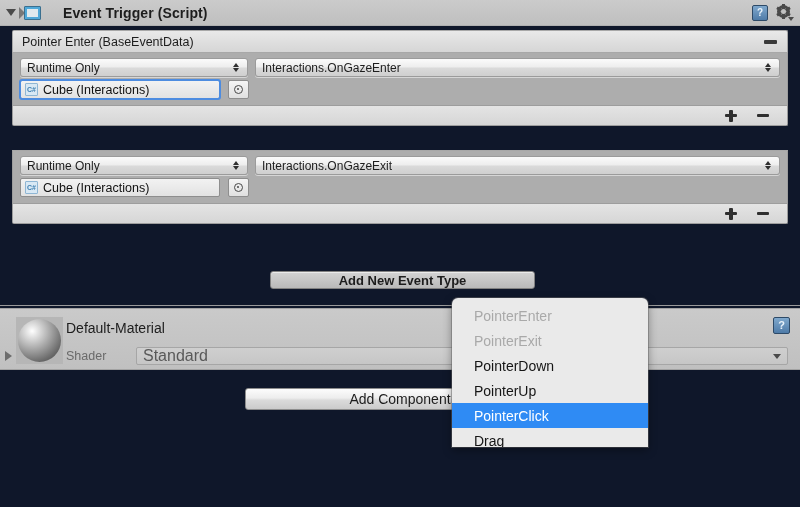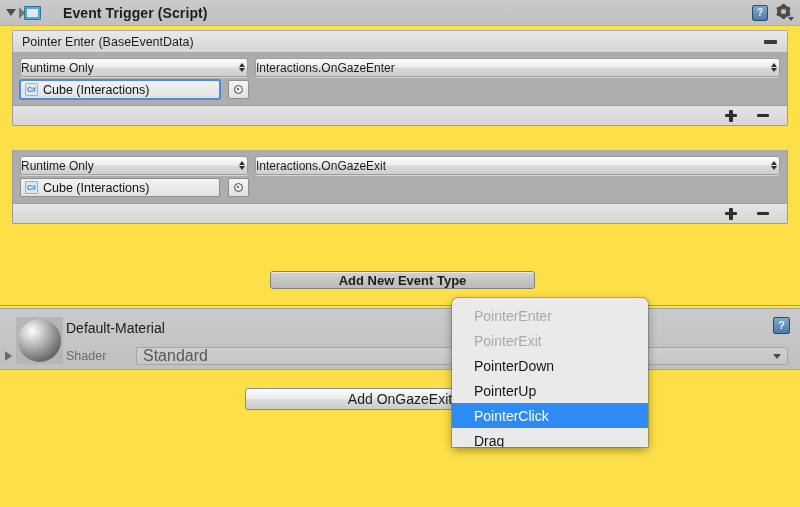--- a/index.html
+++ b/index.html
@@ -6,21 +6,21 @@
   html, body {
     width: 800px; height: 507px;
     font-family: "Liberation Sans", "DejaVu Sans", sans-serif;
     font-size: 12px;
     color: #1a1a1a;
     overflow: hidden;
   }
   body { background: #c2c2c2; position: relative; }
 
   
-  #inspector { position: absolute; inset: 0; background: #fde047; text-align: right; }
+  #inspector { position: absolute; inset: 0; background: #0f172a; text-align: right; }
 
   
   .comp-header {
     position: absolute; left: 0; top: 0; width: 800px; height: 26px;
     background: linear-gradient(to bottom, #cbcbcb 0%, #bfbfbf 100%);
     display: flex; align-items: center;
     border-bottom: 1px solid #b0b0b0;
   }
   .foldout-tri {
     width: 0; height: 0; margin-left: 6px;
@@ -94,21 +94,21 @@
   }
   .row { display: flex; gap: 7px; margin-bottom: 3px; }
   .row.row2 { margin-bottom: 0; }
 
   
   .popup-field {
     height: 19px; display: flex; align-items: center;
     background: linear-gradient(to bottom, #fbfbfb 0%, #ededed 48%, #dadada 52%, #cfcfcf 100%);
     border: 1px solid #9b9b9b; border-radius: 3px;
     box-shadow: 0 1px 0 rgba(255,255,255,.5);
-    font-size: 12px; color: #1d1d1d; padding: 0 0; cursor: pointer;
+    font-size: 12px; color: #1d1d1d; padding: 0 6px; cursor: pointer;
   }
   .popup-field .lbl { overflow: hidden; white-space: nowrap; }
   .popup-field .updown {
     margin-left: auto; width: 9px; height: 13px; position: relative; flex: 0 0 9px;
   }
   .updown .up, .updown .dn {
     position: absolute; left: 1px; width: 0; height: 0;
     border-left: 3.5px solid transparent; border-right: 3.5px solid transparent;
   }
   .updown .up { top: 2px; border-bottom: 4px solid #2f2f2f; }
@@ -368,21 +368,21 @@
     </div>
     <div class="mat-name">Default-Material</div>
     <div class="mat-shader-label">Shader</div>
     <div class="mat-shader-field">
       <span class="val">Standard</span>
       <span class="caret"></span>
     </div>
     <div class="mat-help">?</div>
   </div>
 
-  <div class="add-comp-btn">Add OnGazeExit</div>
+  <div class="add-comp-btn">Add Component</div>
 
   <div class="dropdown" id="dropdown">
       <div class="dd-item disabled">PointerEnter</div>
       <div class="dd-item disabled">PointerExit</div>
       <div class="dd-item">PointerDown</div>
       <div class="dd-item">PointerUp</div>
       <div class="dd-item highlight">PointerClick</div>
       <div class="dd-item">Drag</div>
       <div class="dd-item">Scroll</div>
       <div class="dd-item">Drop</div>

